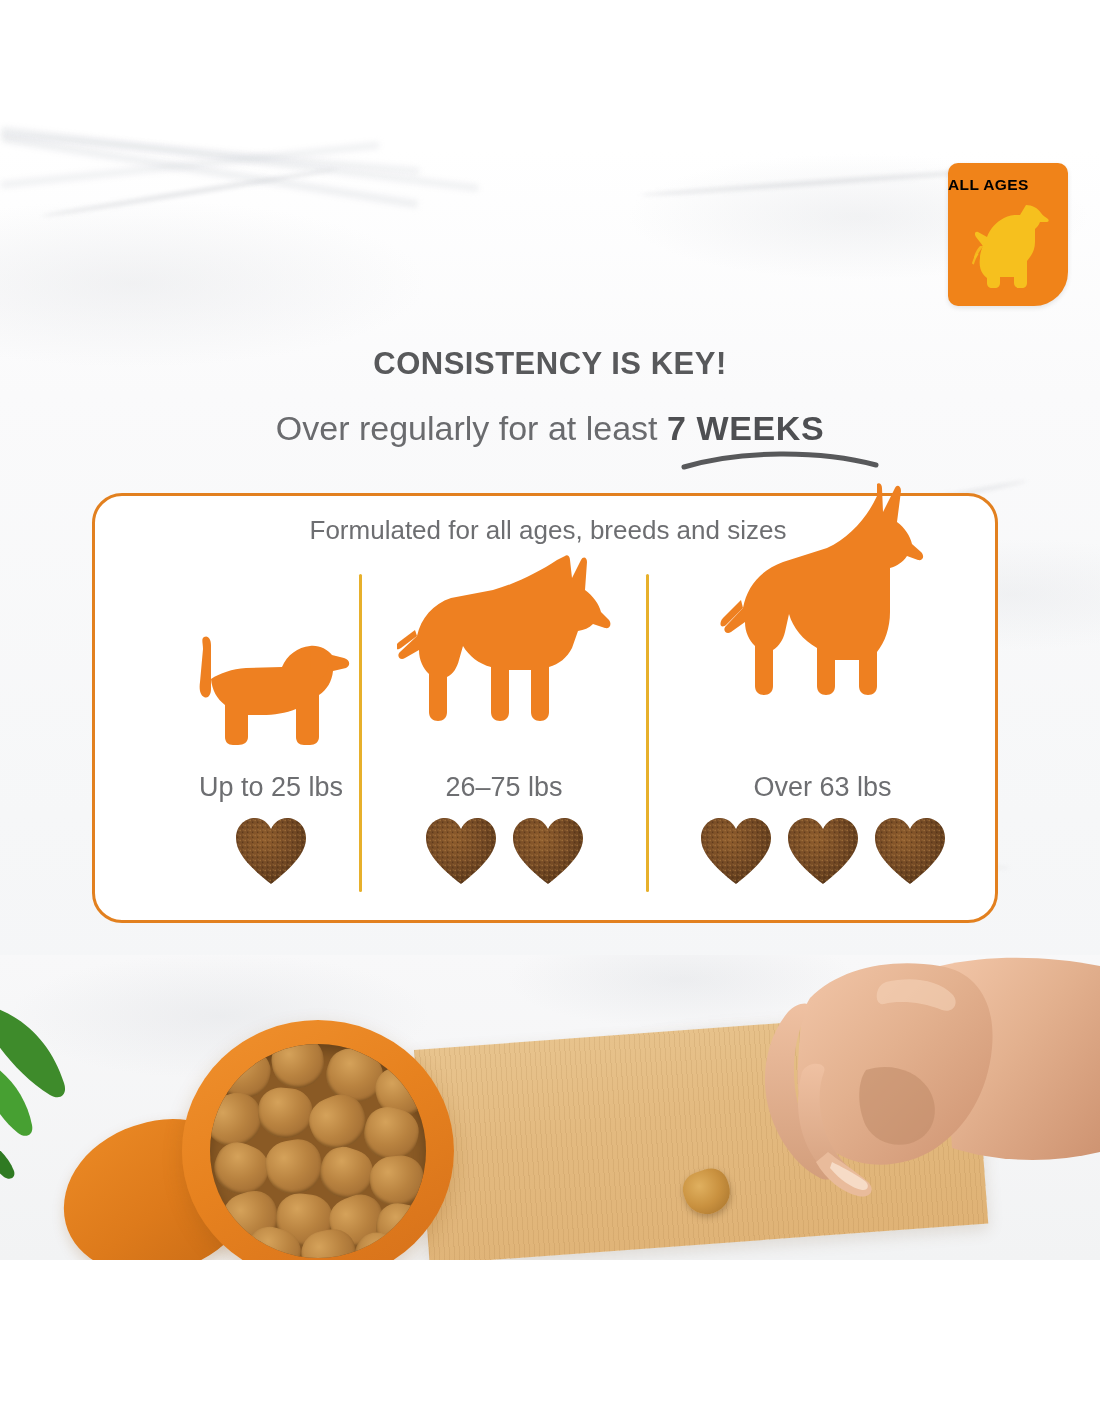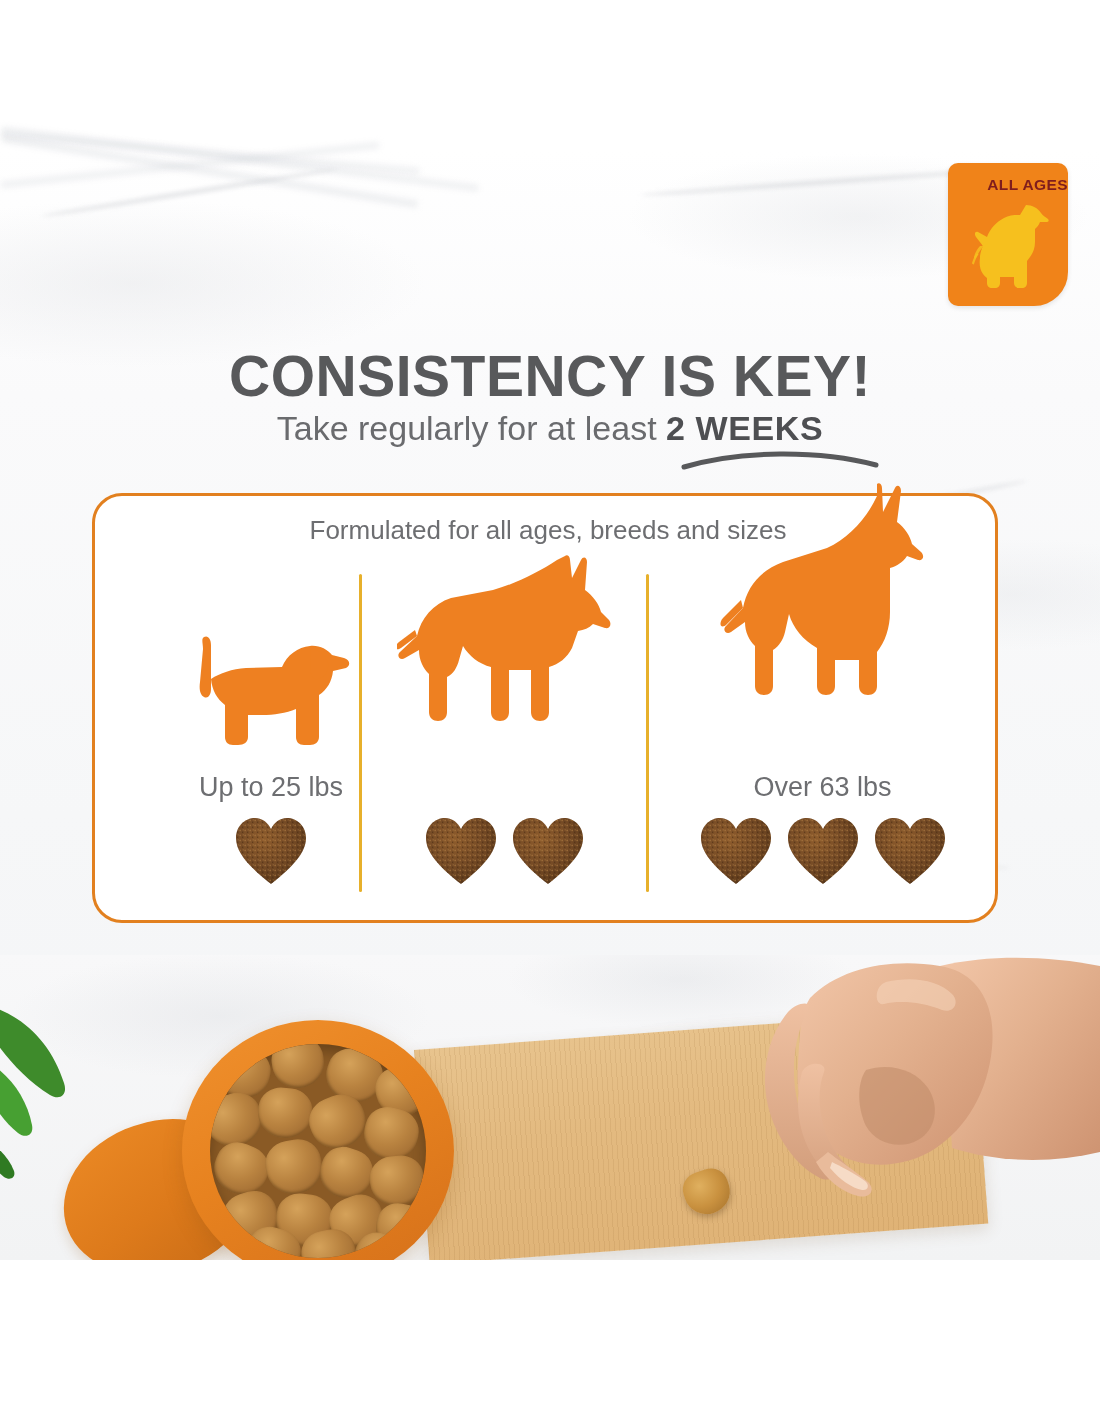--- a/index.html
+++ b/index.html
@@ -35,42 +35,42 @@
     position:absolute; left:0; top:222px; width:1100px; text-align:center;
     font-family:"DejaVu Serif", serif;
     font-weight:700;
     font-size:62px;
     letter-spacing:-0.5px;
     color:#ED7F1C;
     line-height:1;
   }
   .subtitle {
     position:absolute; left:0; top:348px; width:1100px; text-align:center;
-    font-size:57px; font-weight:700; color:#58595B;
+    font-size:31px; font-weight:700; color:#58595B;
     letter-spacing:.5px; line-height:1;
   }
   .tagline-wrap {
     position:absolute; left:0; top:411px; width:1100px; text-align:center;
     line-height:1;
   }
   .tagline-a { font-size:34px; color:#6A6B6E; font-weight:400; }
   .tagline-b { font-size:34px; color:#4E4F52; font-weight:700; letter-spacing:.6px; }
   .swoosh { position:absolute; left:680px; top:446px; width:200px; height:26px; }
 
   
   .badge {
     position:absolute; left:948px; top:163px; width:120px; height:143px;
     background:#F08319;
     border-radius:10px 10px 34px 10px;
     box-shadow:0 2px 5px rgba(0,0,0,.10);
     overflow:hidden;
   }
   .badge-label {
-    position:absolute; left:0; top:13px; width:120px; text-align:right;
-    color:#7f1d1d; font-size:15.5px; font-weight:700; letter-spacing:.4px;
+    position:absolute; left:0; top:13px; width:120px; text-align:left;
+    color:#000000; font-size:15.5px; font-weight:700; letter-spacing:.4px;
   }
   .badge-dog { position:absolute; left:24px; top:36px; width:78px; height:100px; }
 
   
   .card {
     position:absolute; left:92px; top:493px; width:906px; height:430px;
     background:#ffffff;
     border:3px solid #E2801F;
     border-radius:30px;
   }
@@ -193,21 +193,21 @@
         <path d="M16 44c-4 4-7 9-8 15-1 6 0 12 3 16 2 3 5 5 8 6l0-6c-3-2-5-5-6-8-2-6-1-13 2-18z"></path>
         <path d="M8 47c-3 3-5 7-6 11 0 1 1 2 2 1 2-4 4-8 7-11 1-1 0-2-1-1h-2z" opacity=".85"></path>
         <path d="M4 55c-2 3-3 6-4 9 0 1 2 2 2 1 1-3 2-6 4-9 1-1 0-2-1-1h-1z" opacity=".85"></path>
       </g>
     </svg>
   </div>
 
   <div class="subtitle">CONSISTENCY IS KEY!</div>
 
   <div class="tagline-wrap">
-    <span class="tagline-a">Take regularly for at least </span><span class="tagline-b">2 WEEKS</span>
+    <span class="tagline-a">Over regularly for at least </span><span class="tagline-b">7 WEEKS</span>
   </div>
   <svg class="swoosh" viewBox="0 0 200 26">
     <path d="M4 21 C 60 4, 140 4, 196 19" fill="none" stroke="#58595B" stroke-width="5" stroke-linecap="round"></path>
   </svg>
 
   <div class="card">
 
     <div class="card-head">Formulated for all ages, breeds and sizes</div>
 
     <div class="col-divider" style="left:264px;"></div>
@@ -248,20 +248,21 @@
     <div class="col" style="left:268px; width:282px;">
       <div class="dog-holder" style="top:-22px;">
         <svg width="215" height="178" viewBox="0 0 215 178">
           <path fill="#EE8021" d="M168 4 C 170 2, 173 4, 173 8 L 175 26 L 184 8 C 186 4, 190 5, 190 10 L 188 38 C 196 44, 202 52, 204 60 L 212 68 C 215 72, 213 77, 208 76 L 196 72 C 192 76, 187 78, 181 79 L 175 96 C 170 106, 162 112, 152 115 L 152 152 C 152 158, 148 162, 143 162 C 138 162, 134 158, 134 152 L 134 118 L 112 118 L 112 152 C 112 158, 108 162, 103 162 C 98 162, 94 158, 94 152 L 94 115 C 82 112, 72 104, 66 94 L 62 108 C 60 116, 56 122, 50 125 L 50 152 C 50 158, 46 162, 41 162 C 36 162, 32 158, 32 152 L 32 122 C 26 116, 22 108, 22 98 L 8 106 C 3 109, -1 104, 3 100 L 20 84 C 24 66, 36 52, 54 46 L 96 38 C 118 32, 142 20, 160 8 Z"></path>
           <path fill="#EE8021" d="M32 150 L 50 150 L 50 160 C 50 166, 46 169, 41 169 C 36 169, 32 166, 32 160 Z"></path>
           <path fill="#EE8021" d="M94 150 L 112 150 L 112 160 C 112 166, 108 169, 103 169 C 98 169, 94 166, 94 160 Z"></path>
           <path fill="#EE8021" d="M134 150 L 152 150 L 152 160 C 152 166, 148 169, 143 169 C 138 169, 134 166, 134 160 Z"></path>
           <path fill="#EE8021" d="M20 84 L 4 96 C -2 100, -3 94, 2 90 L 18 78 Z"></path>
         </svg>
       </div>
+      <div class="weight-label" style="top:222px;">26–75 lbs</div>
       <div class="treat-row" style="top:262px;">
         <svg class="treat" viewBox="0 0 74 72">
           <path d="M37 70 C 14 52, 2 38, 2 24 C 2 12, 11 4, 21 4 C 29 4, 34 9, 37 15 C 40 9, 45 4, 53 4 C 63 4, 72 12, 72 24 C 72 38, 60 52, 37 70 Z" fill="url(#kg1)"></path>
           <path d="M37 70 C 14 52, 2 38, 2 24 C 2 12, 11 4, 21 4 C 29 4, 34 9, 37 15 C 40 9, 45 4, 53 4 C 63 4, 72 12, 72 24 C 72 38, 60 52, 37 70 Z" fill="url(#kt1)"></path>
         </svg>
         <svg class="treat" viewBox="0 0 74 72">
           <path d="M37 70 C 14 52, 2 38, 2 24 C 2 12, 11 4, 21 4 C 29 4, 34 9, 37 15 C 40 9, 45 4, 53 4 C 63 4, 72 12, 72 24 C 72 38, 60 52, 37 70 Z" fill="url(#kg1)"></path>
           <path d="M37 70 C 14 52, 2 38, 2 24 C 2 12, 11 4, 21 4 C 29 4, 34 9, 37 15 C 40 9, 45 4, 53 4 C 63 4, 72 12, 72 24 C 72 38, 60 52, 37 70 Z" fill="url(#kt1)"></path>
         </svg>
       </div>

